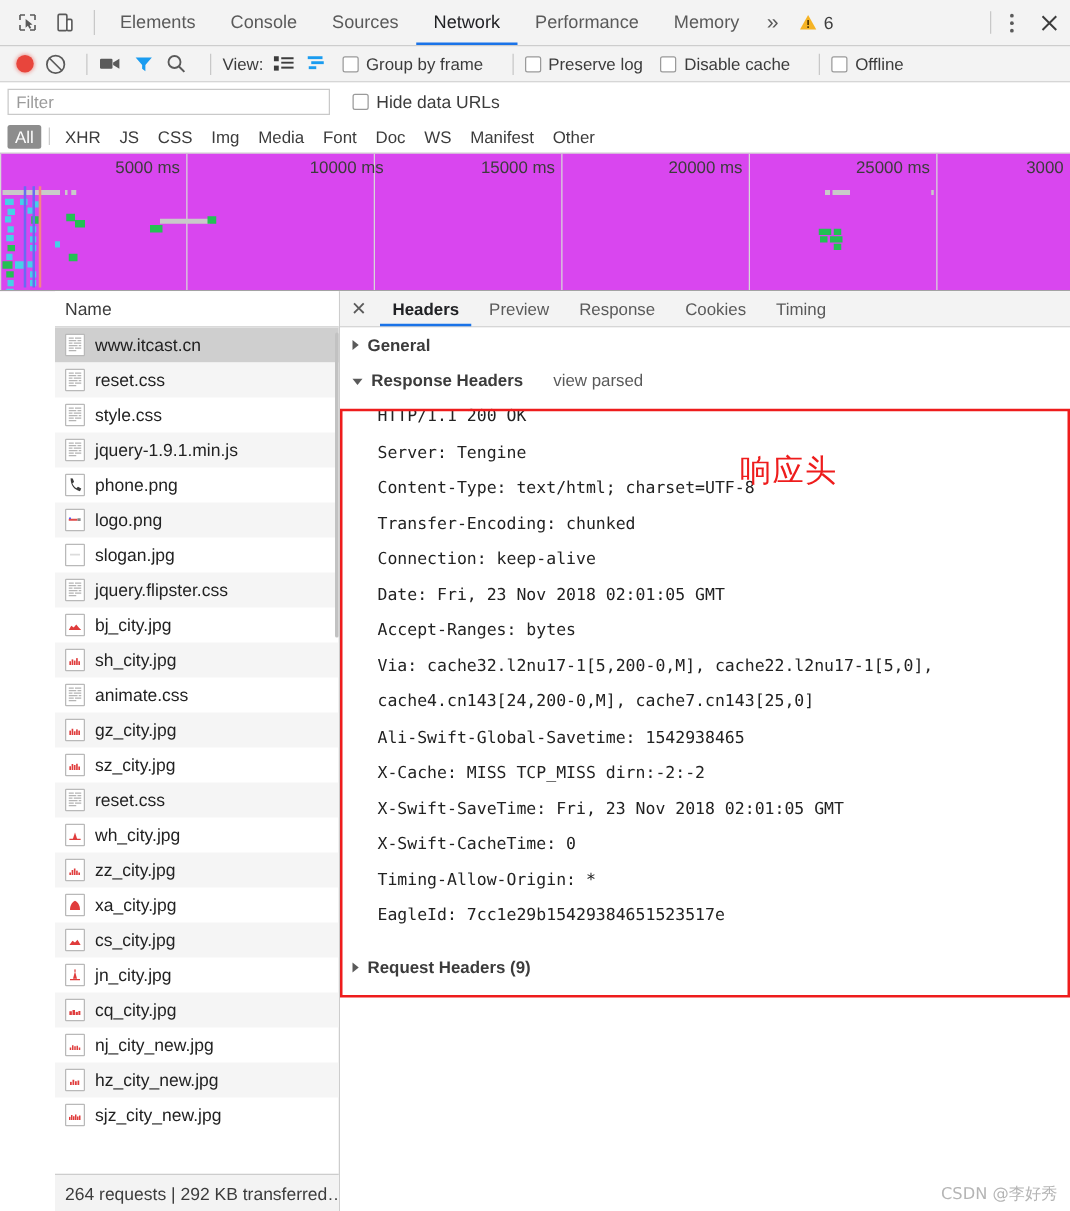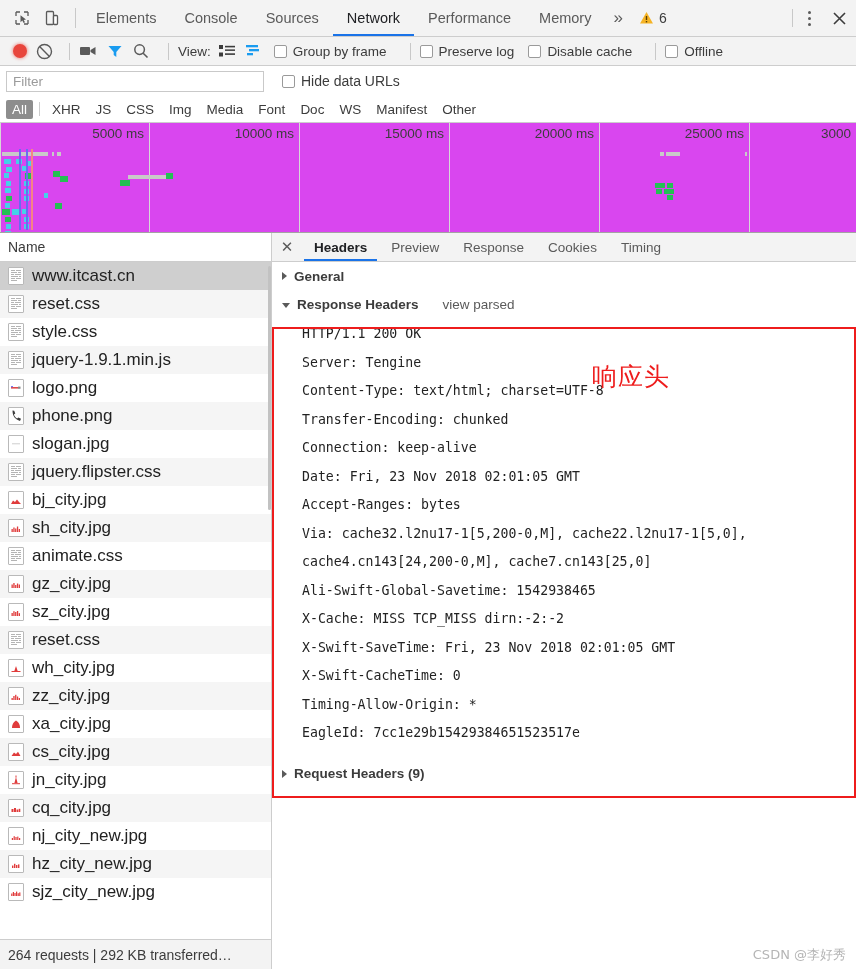--- a/index.html
+++ b/index.html
@@ -153,35 +153,36 @@
   
   .main { flex: 1; display: flex; min-height: 0; position: relative; }
 
   
   .reqpane {
     width: 272px; min-width: 272px;
     display: flex; flex-direction: column;
     border-right: 1px solid #cdcdcd;
     background: #fff;
     position: relative;
+    padding-left: 44px;
   }
   .reqhead {
     height: 29px; min-height: 29px;
     display: flex; align-items: center;
     padding-left: 8px;
     font-size: 14px; color: #3c3c3c;
     background: #fff;
     border-bottom: 1px solid #cdcdcd;
   }
   .reqlist { flex: 1; overflow: hidden; position: relative; }
   .reqrow {
     height: 28px;
     display: flex; align-items: center;
     padding-left: 8px;
-    font-size: 17px; color: #222;
+    font-size: 14px; color: #222;
     white-space: nowrap;
   }
   .reqrow:nth-child(even) { background: #f5f5f5; }
   .reqrow.selected { background: #cfcfcf; }
   .ficon {
     width: 16px; height: 18px; flex: none;
     margin-right: 8px;
     border: 1px solid #b9b9b9;
     background: #fff;
     position: relative;
@@ -438,21 +439,21 @@
   <div class="overview">
     <div class="ov-grid">
       <div class="ov-div" style="left:149px"></div>
       <div class="ov-div" style="left:299px"></div>
       <div class="ov-div" style="left:449px"></div>
       <div class="ov-div" style="left:599px"></div>
       <div class="ov-div" style="left:749px"></div>
       <div class="ov-div" style="left:0px"></div>
     </div>
     <div class="ov-lbl" style="left:149px">5000 ms</div>
-    <div class="ov-lbl" style="left:299px">10000 ms</div>
+    <div class="ov-lbl" style="left:312px">10000 ms</div>
     <div class="ov-lbl" style="left:449px">15000 ms</div>
     <div class="ov-lbl" style="left:599px">20000 ms</div>
     <div class="ov-lbl" style="left:749px">25000 ms</div>
     <div class="ov-lbl" style="left:856px">3000</div>
 
     <div class="ov-band">
 
       <div class="ov-mark" style="left:2px;  top:1px;  width:46px; height:4px; background:#c9c9c9"></div>
       <div class="ov-mark" style="left:52px; top:1px;  width:2px;  height:4px; background:#c9c9c9"></div>
       <div class="ov-mark" style="left:57px; top:1px;  width:4px;  height:4px; background:#c9c9c9"></div>
@@ -592,35 +593,35 @@
               <rect x="2" y="12" width="6" height="1"></rect>
                 </g>
               </svg>
           </span>
           <span>jquery-1.9.1.min.js</span>
         </div>
 
         <div class="reqrow">
           <span class="ficon">
             <svg width="14" height="16" viewBox="0 0 14 16">
+              <path d="M3.5 2.5 c0 6 3 9 7.5 10.5 l1-2.2 -2.6-1.4 -1.3 1.2 c-1.6-1-2.6-2.4-3.2-4 l1.4-1.1 -1.1-2.8 Z" fill="#3c3c3c"></path>
+            </svg>
+          </span>
+          <span>phone.png</span>
+        </div>
+
+        <div class="reqrow">
+          <span class="ficon">
+            <svg width="14" height="16" viewBox="0 0 14 16">
               <rect x="2" y="7" width="7" height="1.6" fill="#e04a4a"></rect>
               <rect x="2.2" y="6" width="1.6" height="1.2" fill="#5a5af0"></rect>
               <rect x="9" y="6.6" width="2.5" height="2.2" fill="#888"></rect>
             </svg>
           </span>
           <span>logo.png</span>
-        </div>
-
-        <div class="reqrow">
-          <span class="ficon">
-            <svg width="14" height="16" viewBox="0 0 14 16">
-              <path d="M3.5 2.5 c0 6 3 9 7.5 10.5 l1-2.2 -2.6-1.4 -1.3 1.2 c-1.6-1-2.6-2.4-3.2-4 l1.4-1.1 -1.1-2.8 Z" fill="#3c3c3c"></path>
-            </svg>
-          </span>
-          <span>phone.png</span>
         </div>
 
         <div class="reqrow">
           <span class="ficon">
             <svg width="14" height="16" viewBox="0 0 14 16">
               <rect x="3" y="7" width="8" height="1.4" fill="#dcdcdc"></rect>
             </svg>
           </span>
           <span>slogan.jpg</span>
         </div>

